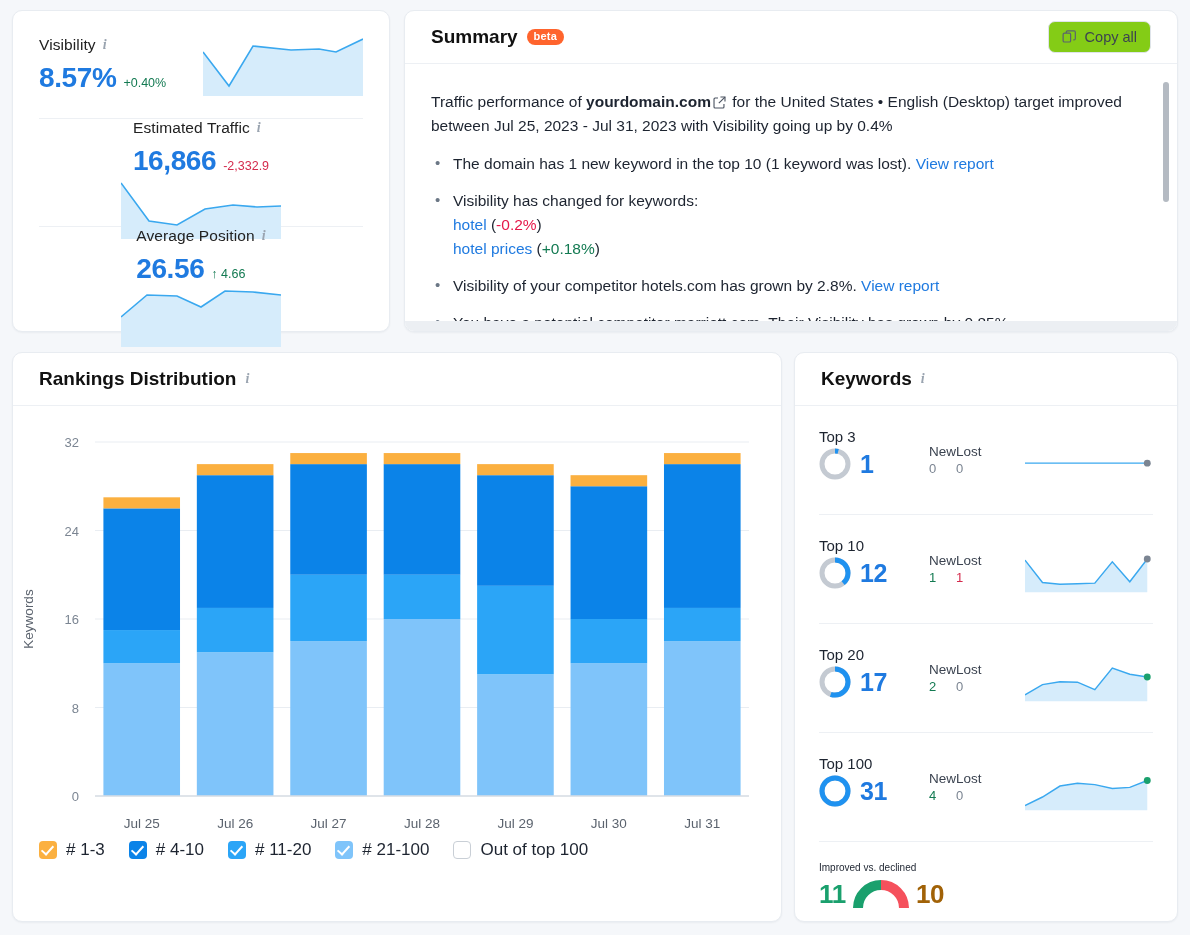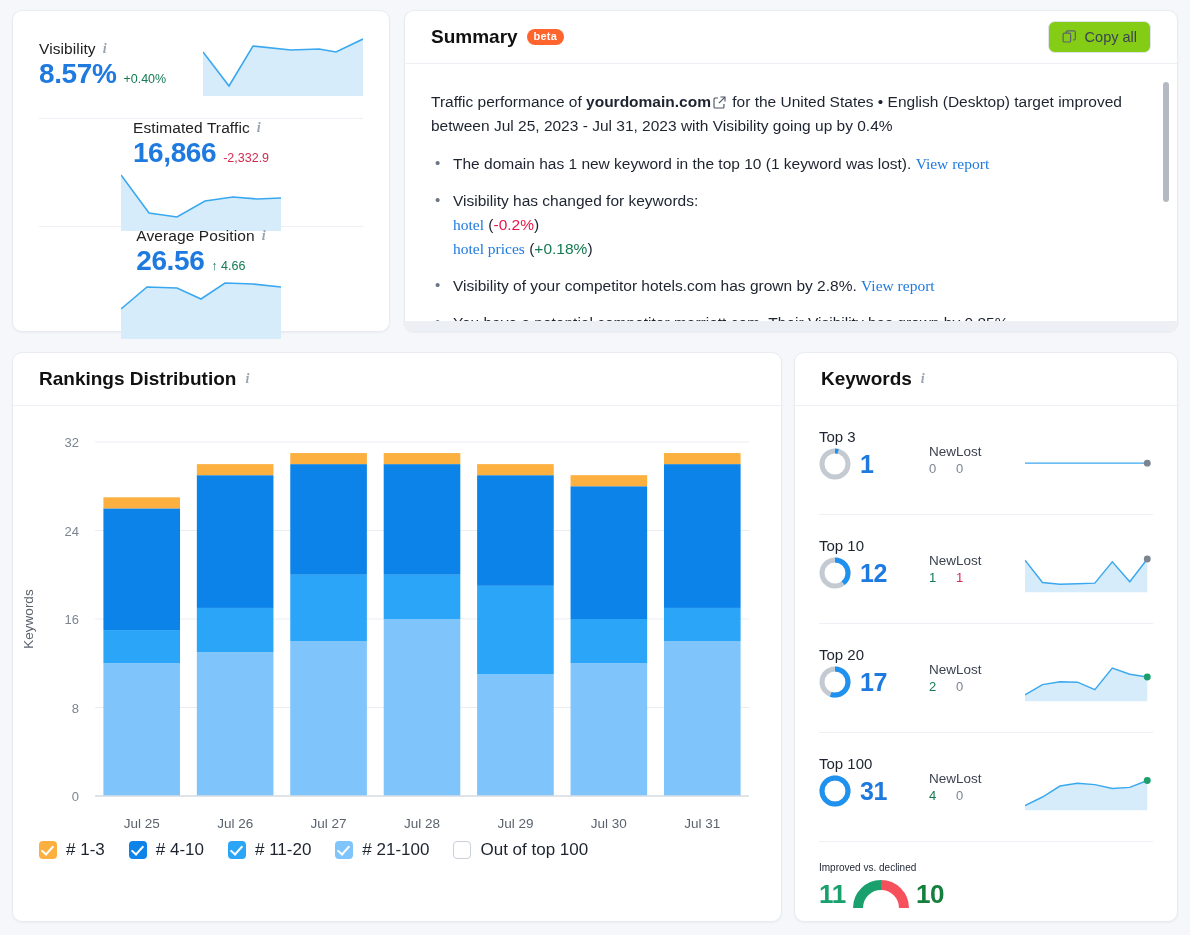--- a/index.html
+++ b/index.html
@@ -16,21 +16,21 @@
     border: 1px solid #e8ecf1;
     border-radius: 10px;
     box-shadow: 0 1px 2px rgba(16,30,54,.05);
     position: absolute;
   }
 
   
   #metrics-card { left: 12px; top: 10px; width: 378px; height: 322px; padding: 0 26px; }
   .metric-row { display: flex; align-items: center; justify-content: space-between; height: 107.3px; }
   .metric-row + .metric-row { border-top: 1px solid #edf0f4; flex-direction: column; }
-  .metric-left { display: flex; flex-direction: column; gap: 0; }
+  .metric-left { display: flex; flex-direction: column; gap: 8px; }
   .metric-title { font-size: 15.5px; color: #222; display: flex; align-items: center; gap: 7px; letter-spacing: .1px; }
   .info-i {
     font-family: "Liberation Serif", serif; font-style: italic; font-weight: 700;
     font-size: 14px; color: #9aa4b0; line-height: 1; cursor: pointer;
   }
   .metric-value-line { display: flex; align-items: baseline; gap: 7px; }
   .metric-value { font-size: 28px; font-weight: 700; color: #1f7ae0; letter-spacing: -.4px; }
   .metric-delta { font-size: 12.5px; font-weight: 400; }
   .delta-pos { color: #137a52; }
   .delta-neg { color: #d42a4c; }
@@ -59,21 +59,21 @@
   ul.summary-list { list-style: none; margin-top: 14px; }
   ul.summary-list li {
     position: relative; padding-left: 22px; font-size: 15.5px; line-height: 24px;
     color: #1d2430; margin-bottom: 13px;
   }
   ul.summary-list li:before {
     content: "•"; position: absolute; left: 4px; top: -1px; color: #6b7785; font-size: 15px;
   }
   .kw-lines { display: block; }
   .kw-lines span.kwline { display: block; }
-  a.blue-link { color: #1f7ae0; text-decoration: none; cursor: pointer; font-family: Liberation Serif, serif; }
+  a.blue-link { color: #1f7ae0; text-decoration: none; cursor: pointer; }
   .neg { color: #e5184a; }
   .pos { color: #137a52; }
   .scrollbar-track { position: absolute; right: 8px; top: 18px; width: 6px; height: 208px; }
   .scrollbar-thumb { width: 6px; height: 120px; background: #b4bac2; border-radius: 3px; }
   .summary-fade {
     position: absolute; left: 0; right: 0; bottom: 0; height: 12px;
     background: #eceff3;
   }
 
   
@@ -101,21 +101,21 @@
   .kw-stat-label { font-size: 13.5px; color: #3b4350; }
   .kw-stat-val { font-size: 13px; color: #7b8592; margin-top: 2px; }
   .kw-stat-val.new-pos { color: #137a52; }
   .kw-stat-val.lost-neg { color: #d42a4c; }
   .kw-spark { margin-left: auto; padding-top: 14px; }
   .kw-foot { padding: 20px 0 0; }
   .kw-foot-title { font-size: 10px; color: #1d2430; margin-bottom: 4px; }
   .gauge-line { display: flex; align-items: center; gap: 6px; }
   .gauge-num { font-size: 26px; font-weight: 700; letter-spacing: -.3px; }
   .gauge-num.left { color: #1aa06d; }
-  .gauge-num.right { color: #15803d; }
+  .gauge-num.right { color: #a16207; }
 </style>
 </head>
 <body>
 
 <div class="page">
 
   <div class="card" id="metrics-card">
 
     <div class="metric-row">
       <div class="metric-left">

